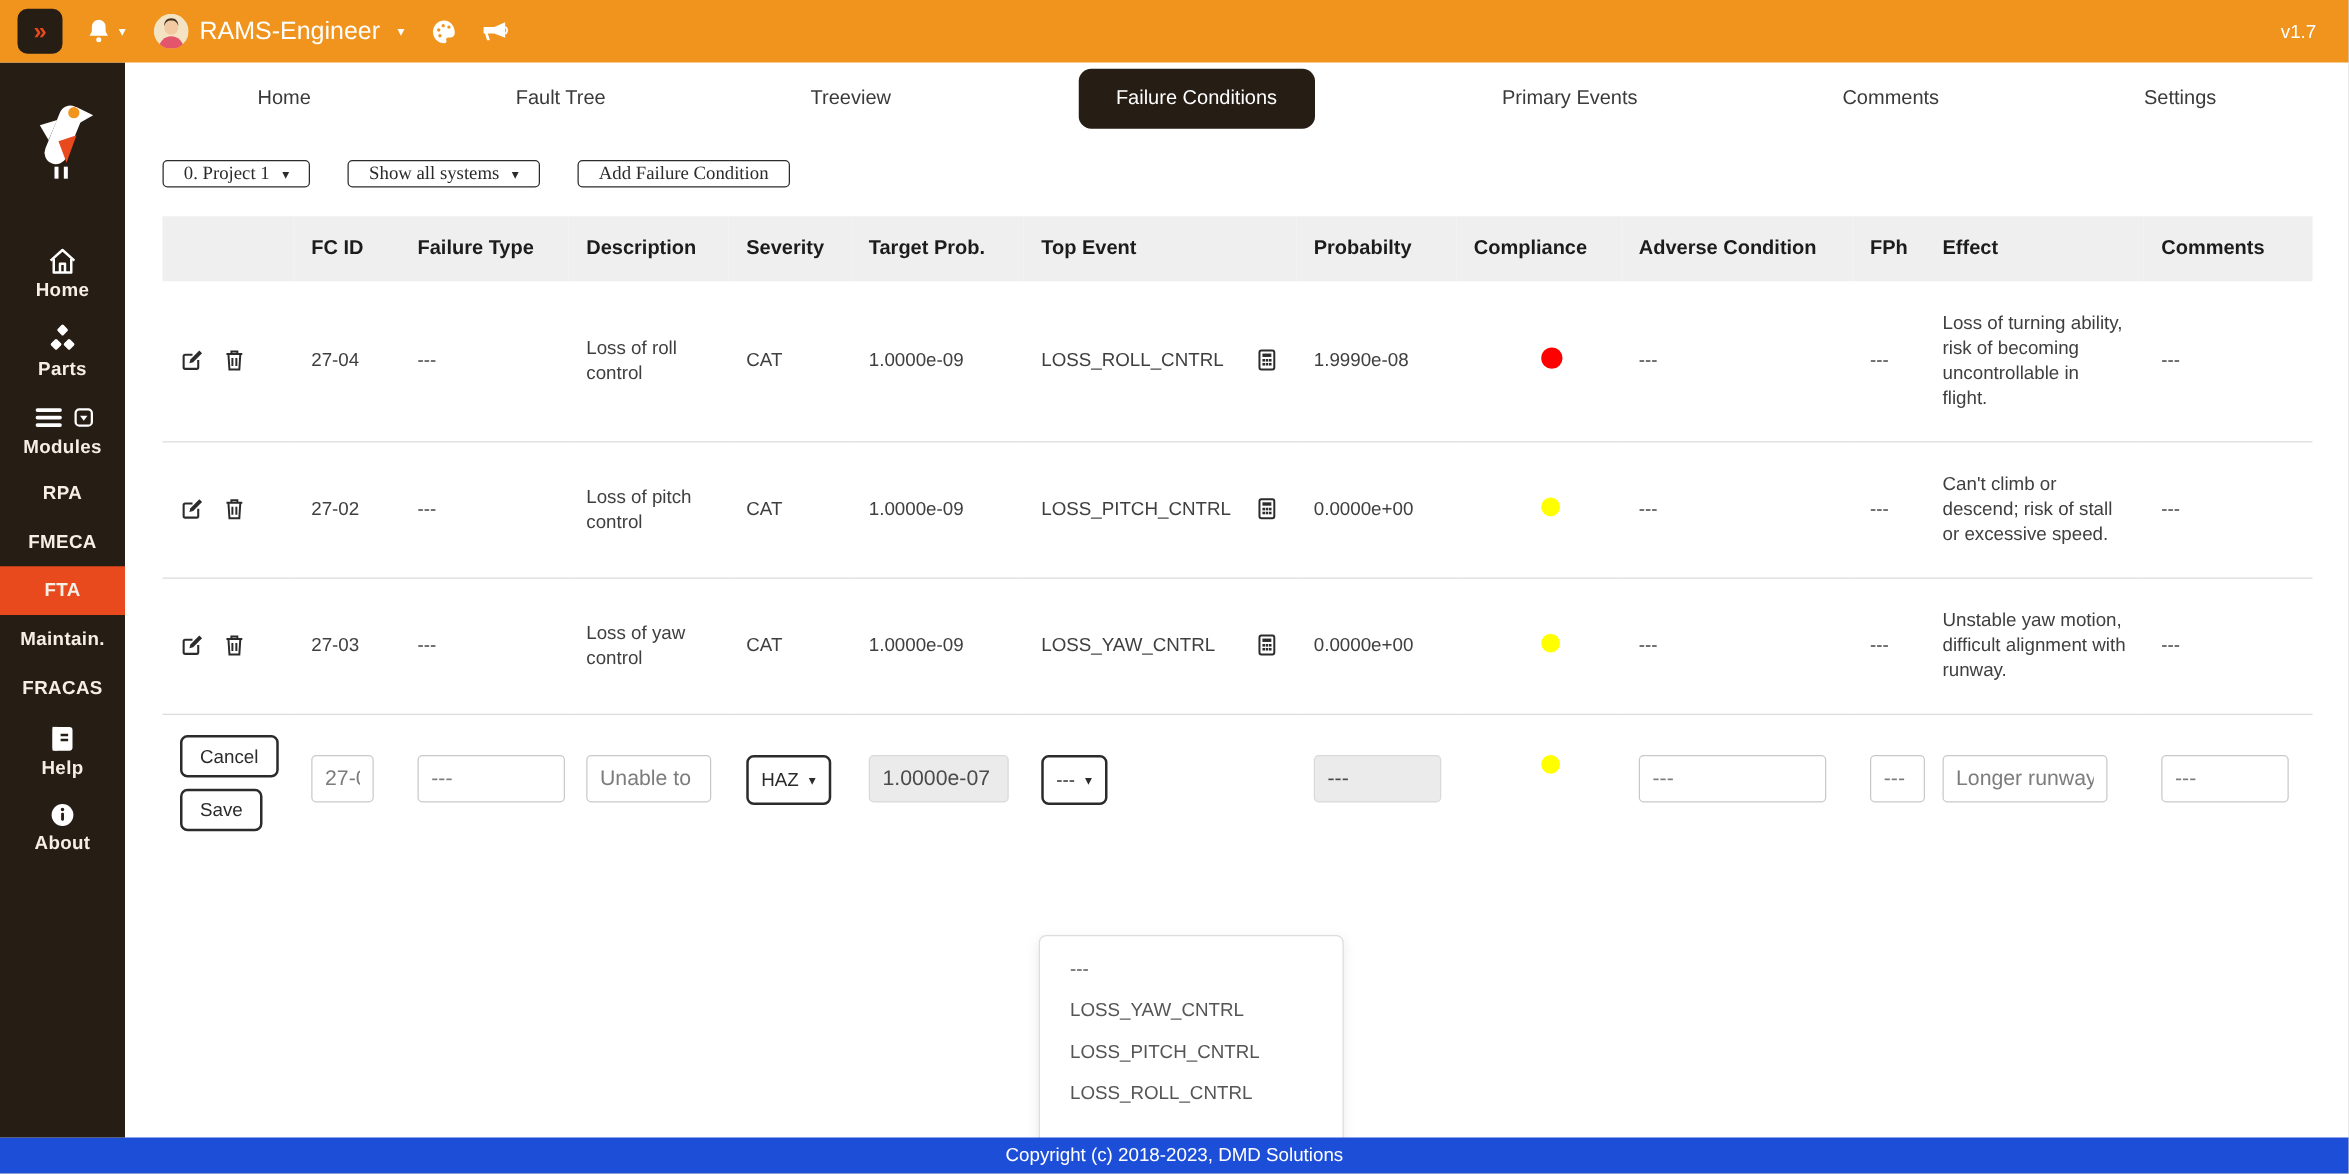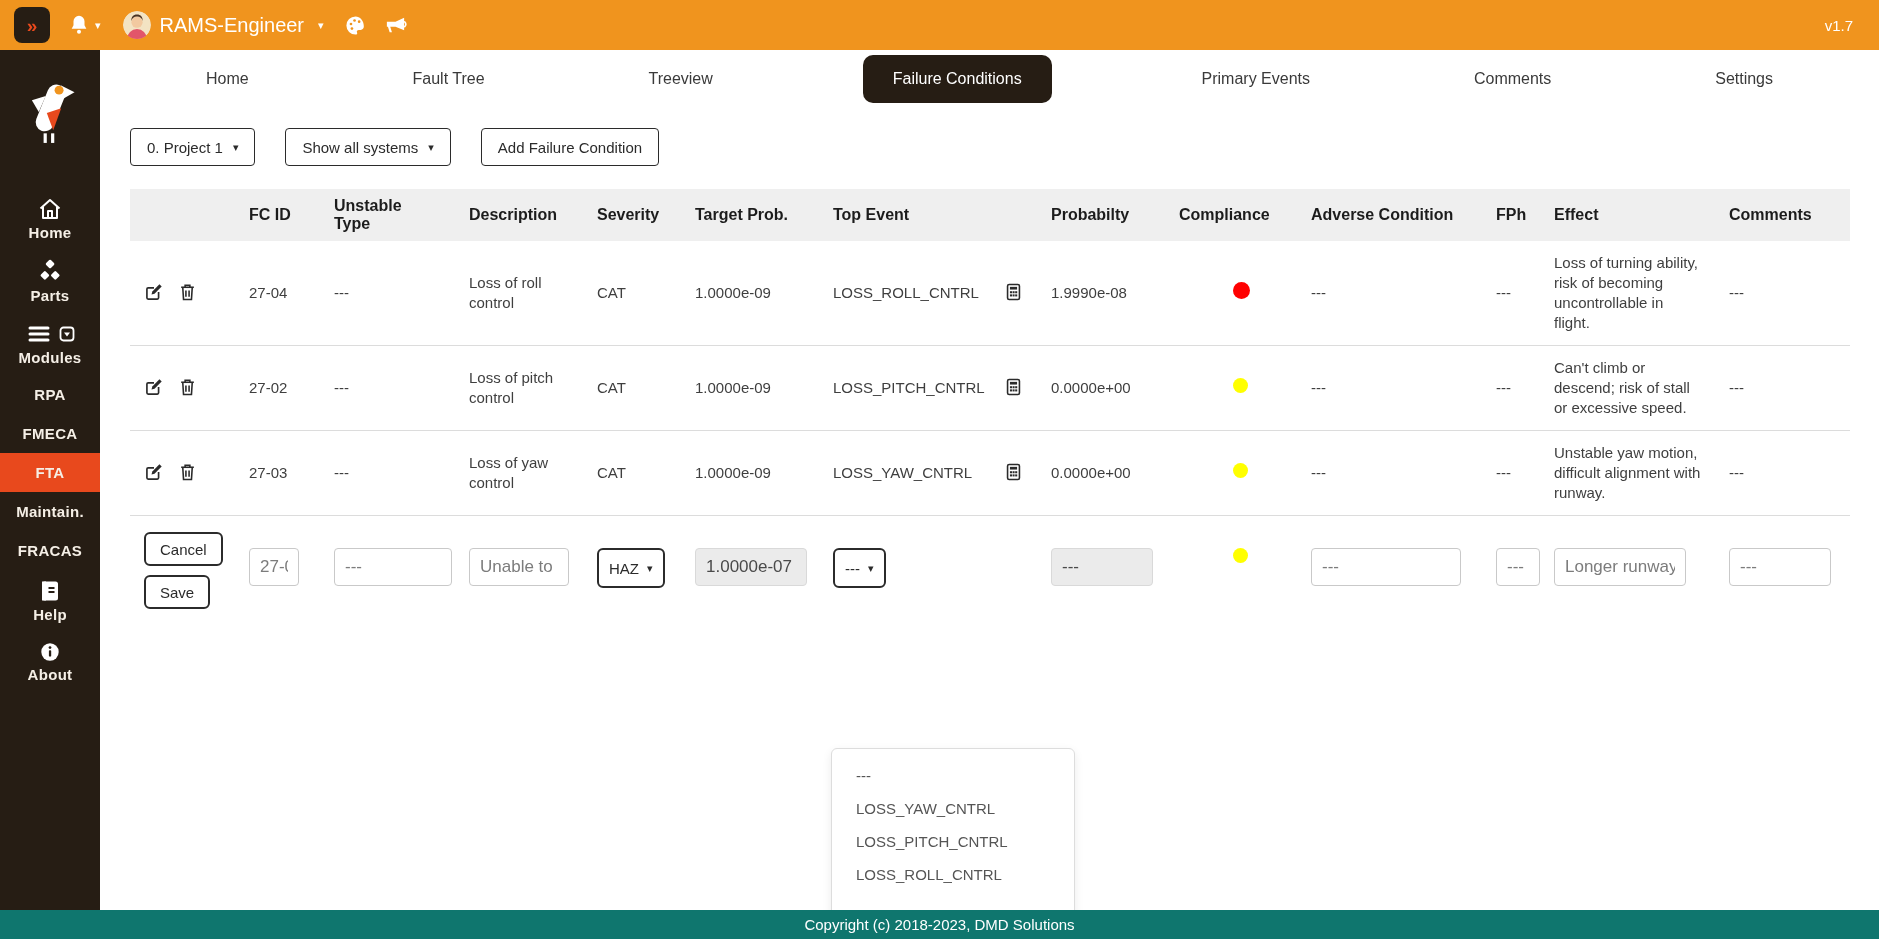--- a/index.html
+++ b/index.html
@@ -36,30 +36,30 @@
   
   .main { position:absolute; top:50px; left:100px; right:0; bottom:29px; background:#fff; overflow:hidden; }
   .tabs { height:58px; display:flex; align-items:center; justify-content:space-around; padding:0 24px; }
   .tab { font-size:16px; color:#3A3A3A; background:none; border:none; cursor:pointer; padding:10px 14px; }
   .tab.active { background:#261D14; color:#fff; border-radius:10px; padding:15px 30px; }
 
   .page-title { margin:14px 0 0 30px; font-size:27px; font-weight:400; color:#332F2E; }
   .page-title .accent { color:#E8491D; font-weight:700; }
 
   .toolbar { margin:20px 0 0 30px; display:flex; gap:30px; }
-  .btn-outline { height:38px; border:1px solid #2B2B2B; border-radius:4px; background:#fff;
+  .btn-outline { height:22px; border:1px solid #2B2B2B; border-radius:4px; background:#fff;
                  padding:0 16px; font-size:15px; color:#2B2B2B; display:inline-flex; align-items:center;
-                 gap:10px; cursor:pointer; font-family:Liberation Sans, sans-serif; }
+                 gap:10px; cursor:pointer; font-family:Liberation Serif, serif; }
   .caret-dark { font-size:11px; color:#2B2B2B; }
 
   
   .fc-table { margin:23px 0 0 30px; width:1720px; border-collapse:collapse; table-layout:fixed; }
   .fc-table thead tr { background:#EFEFEF; height:52px; }
   .fc-table th { text-align:left; font-size:16px; font-weight:700; color:#1C1C1C; padding:0 14px;margin-top:23px; }
-  .fc-table td { font-size:15px; color:#3F3F3F; padding:12px 14px; vertical-align:middle; line-height:20px; }
+  .fc-table td { font-size:15px; color:#3F3F3F; padding:24px 14px; vertical-align:middle; line-height:20px; }
   .fc-table tbody tr.data-row { border-bottom:1px solid #DCDCDC; }
   .cell-actions { white-space:nowrap; }
   .icon-btn { background:none; border:none; cursor:pointer; padding:0; margin-right:10px; vertical-align:middle; }
   .cell-topevent .te-wrap { display:flex; align-items:center; justify-content:space-between; }
   .dot { display:inline-block; width:17px; height:17px; border-radius:50%; margin-left:54px; }
   .dot-sm { width:15px; height:15px; }
   .dashes { color:#6A6A6A; }
 
   
   .edit-row td { vertical-align:top; padding-top:32px; padding-bottom:150px; }
@@ -77,21 +77,21 @@
   .w-adv{width:150px} .w-fph{width:44px} .w-eff{width:132px} .w-com{width:102px}
 
   
   .dropdown-panel { position:absolute; left:831px; top:748px; width:244px; height:172px; background:#fff;
                     border:1px solid #DDD; border-radius:6px; box-shadow:0 3px 10px rgba(0,0,0,.08);
                     padding-top:10px; z-index:5; }
   .dropdown-item { height:33px; line-height:33px; padding-left:24px; font-size:15px; color:#555;
                    cursor:pointer; white-space:nowrap; }
 
   
-  .footer { position:absolute; bottom:0; left:0; right:0; height:29px; background:#0f766e; z-index:10;
+  .footer { position:absolute; bottom:0; left:0; right:0; height:29px; background:#1d4ed8; z-index:10;
             display:flex; align-items:center; justify-content:center; color:#fff; font-size:15px; }
 </style>
 </head>
 <body>
 
 <div class="app">
 
   <header class="topbar">
     <button class="collapse-btn">
       <span>»</span>
@@ -246,21 +246,21 @@
         <col style="width:132px">
           <col style="width:185px">
           <col style="width:58px">
           <col style="width:175px">
         <col style="width:135px">
       </colgroup>
       <thead>
         <tr>
           <th></th>
           <th>FC ID</th>
-          <th>Unstable Type</th>
+          <th>Failure Type</th>
           <th>Description</th>
           <th>Severity</th>
           <th>Target Prob.</th>
           <th>Top Event</th>
           <th>Probabilty</th>
           <th>Compliance</th>
           <th>Adverse Condition</th>
           <th>FPh</th>
           <th>Effect</th>
           <th>Comments</th>

